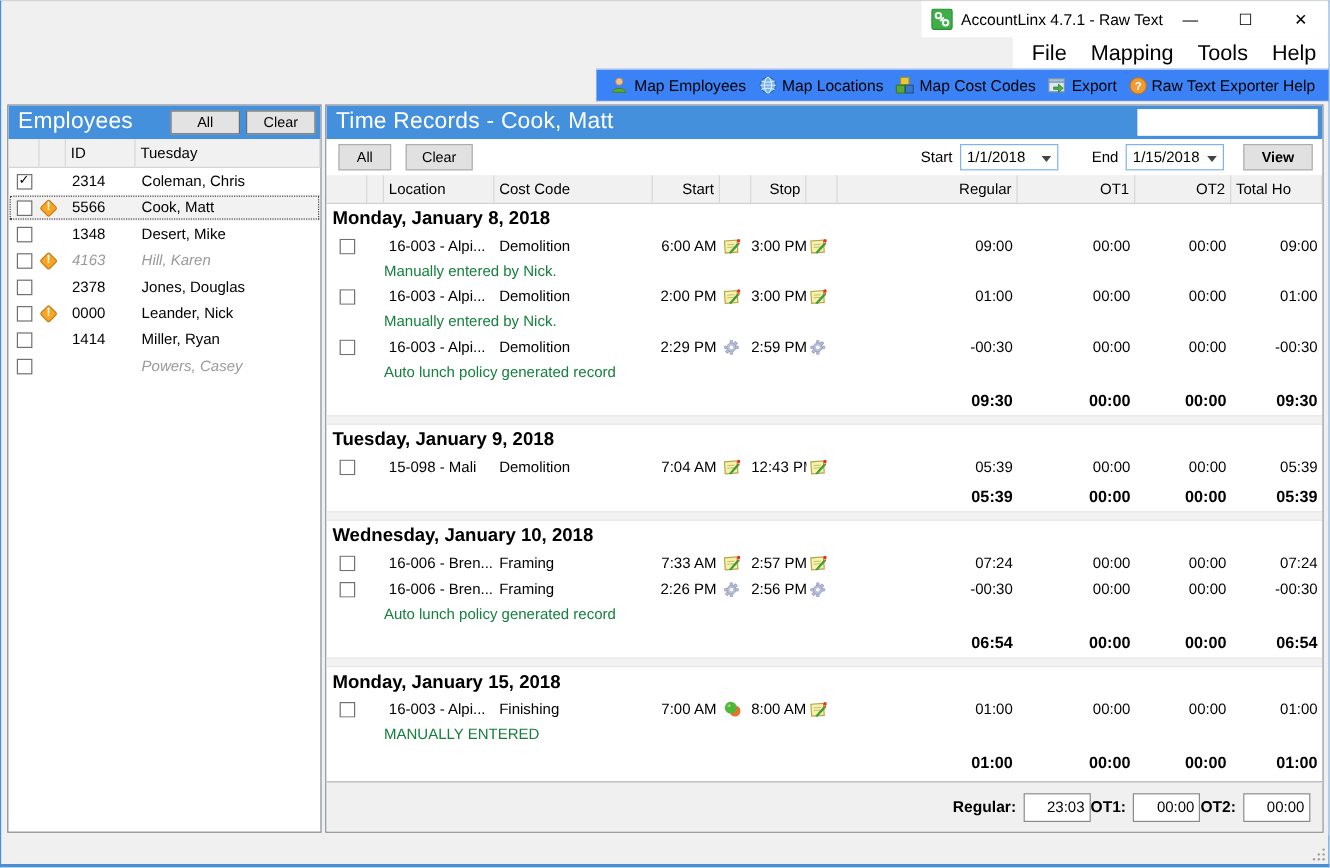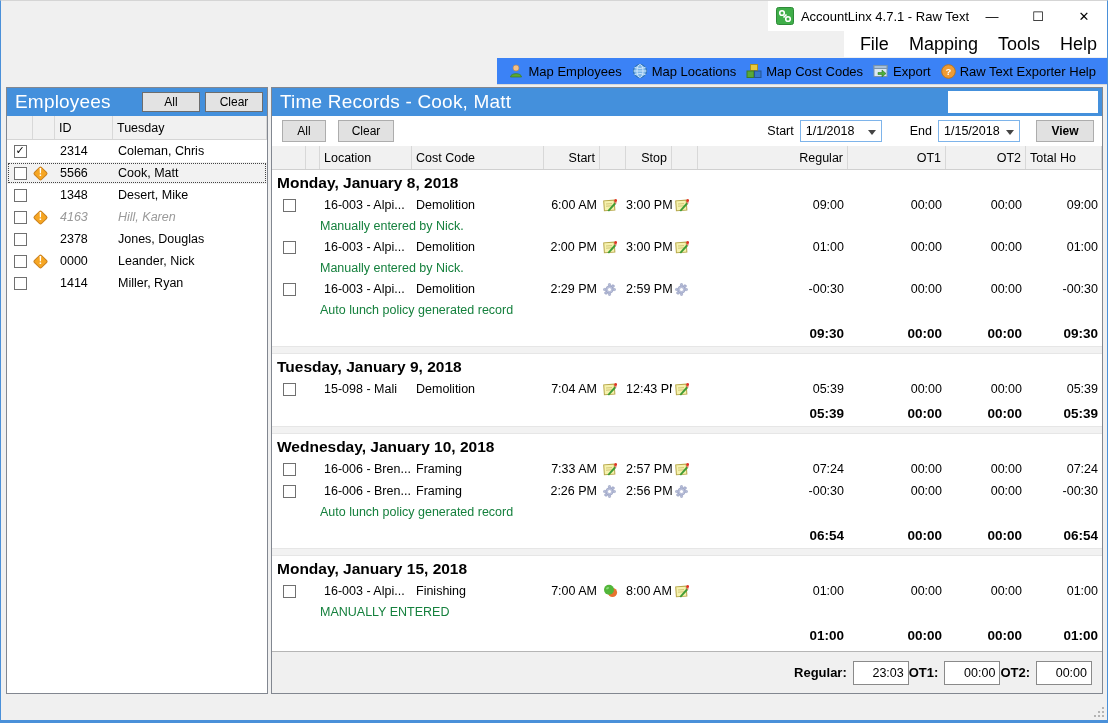--- a/index.html
+++ b/index.html
@@ -278,20 +278,30 @@
     <span class="c-check">
               <span class="checkbox"></span>
             </span>
     <span class="c-warn">
               <span class="warn-icon" style="visibility: hidden;"></span>
             </span>
     <span class="c-id">1414</span>
     <span class="c-name">Miller, Ryan</span>
   </div>
 
+  <div class="emp-row egrid inactive">
+    <span class="c-check">
+              <span class="checkbox"></span>
+            </span>
+    <span class="c-warn">
+              <span class="warn-icon" style="visibility: hidden;"></span>
+            </span>
+    <span class="c-id"></span>
+    <span class="c-name">Powers, Casey</span>
+  </div>
 
 </div>
     </div>
 
     <div class="panel right-panel">
       <div class="panel-header">
         <span class="panel-title">Time Records - Cook, Matt</span>
         <span class="search-box">
           <input class="search-input" value="" style="">
 

